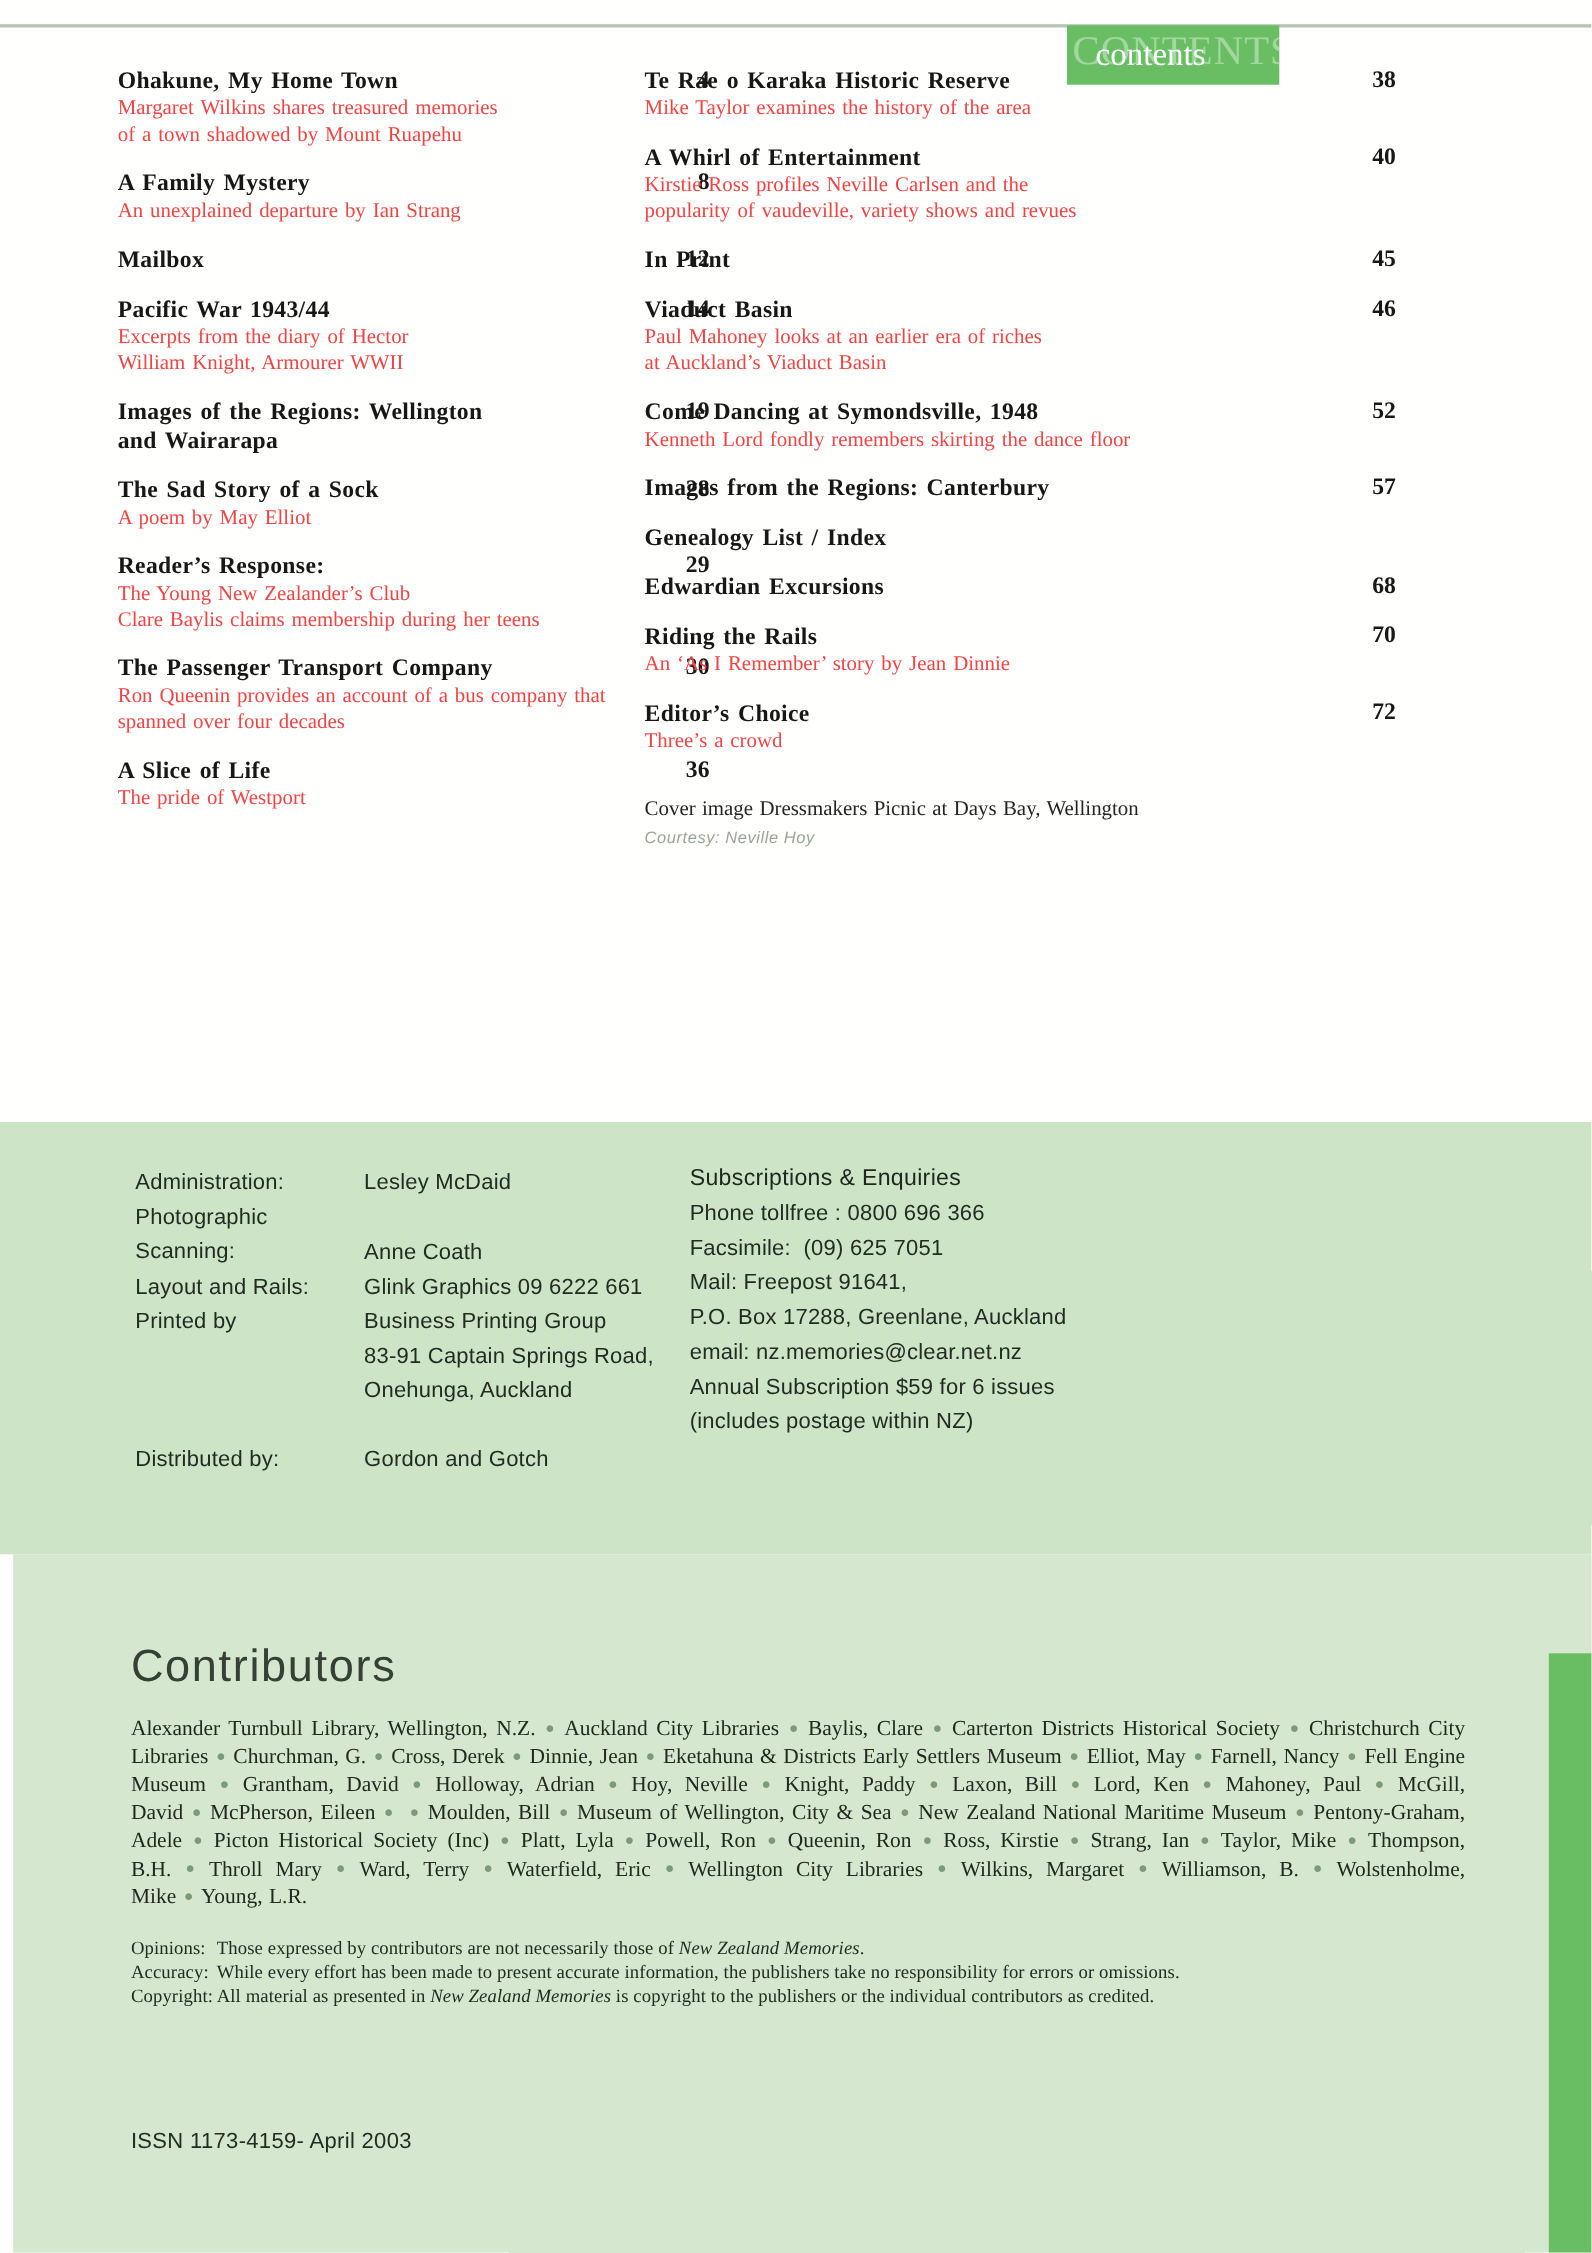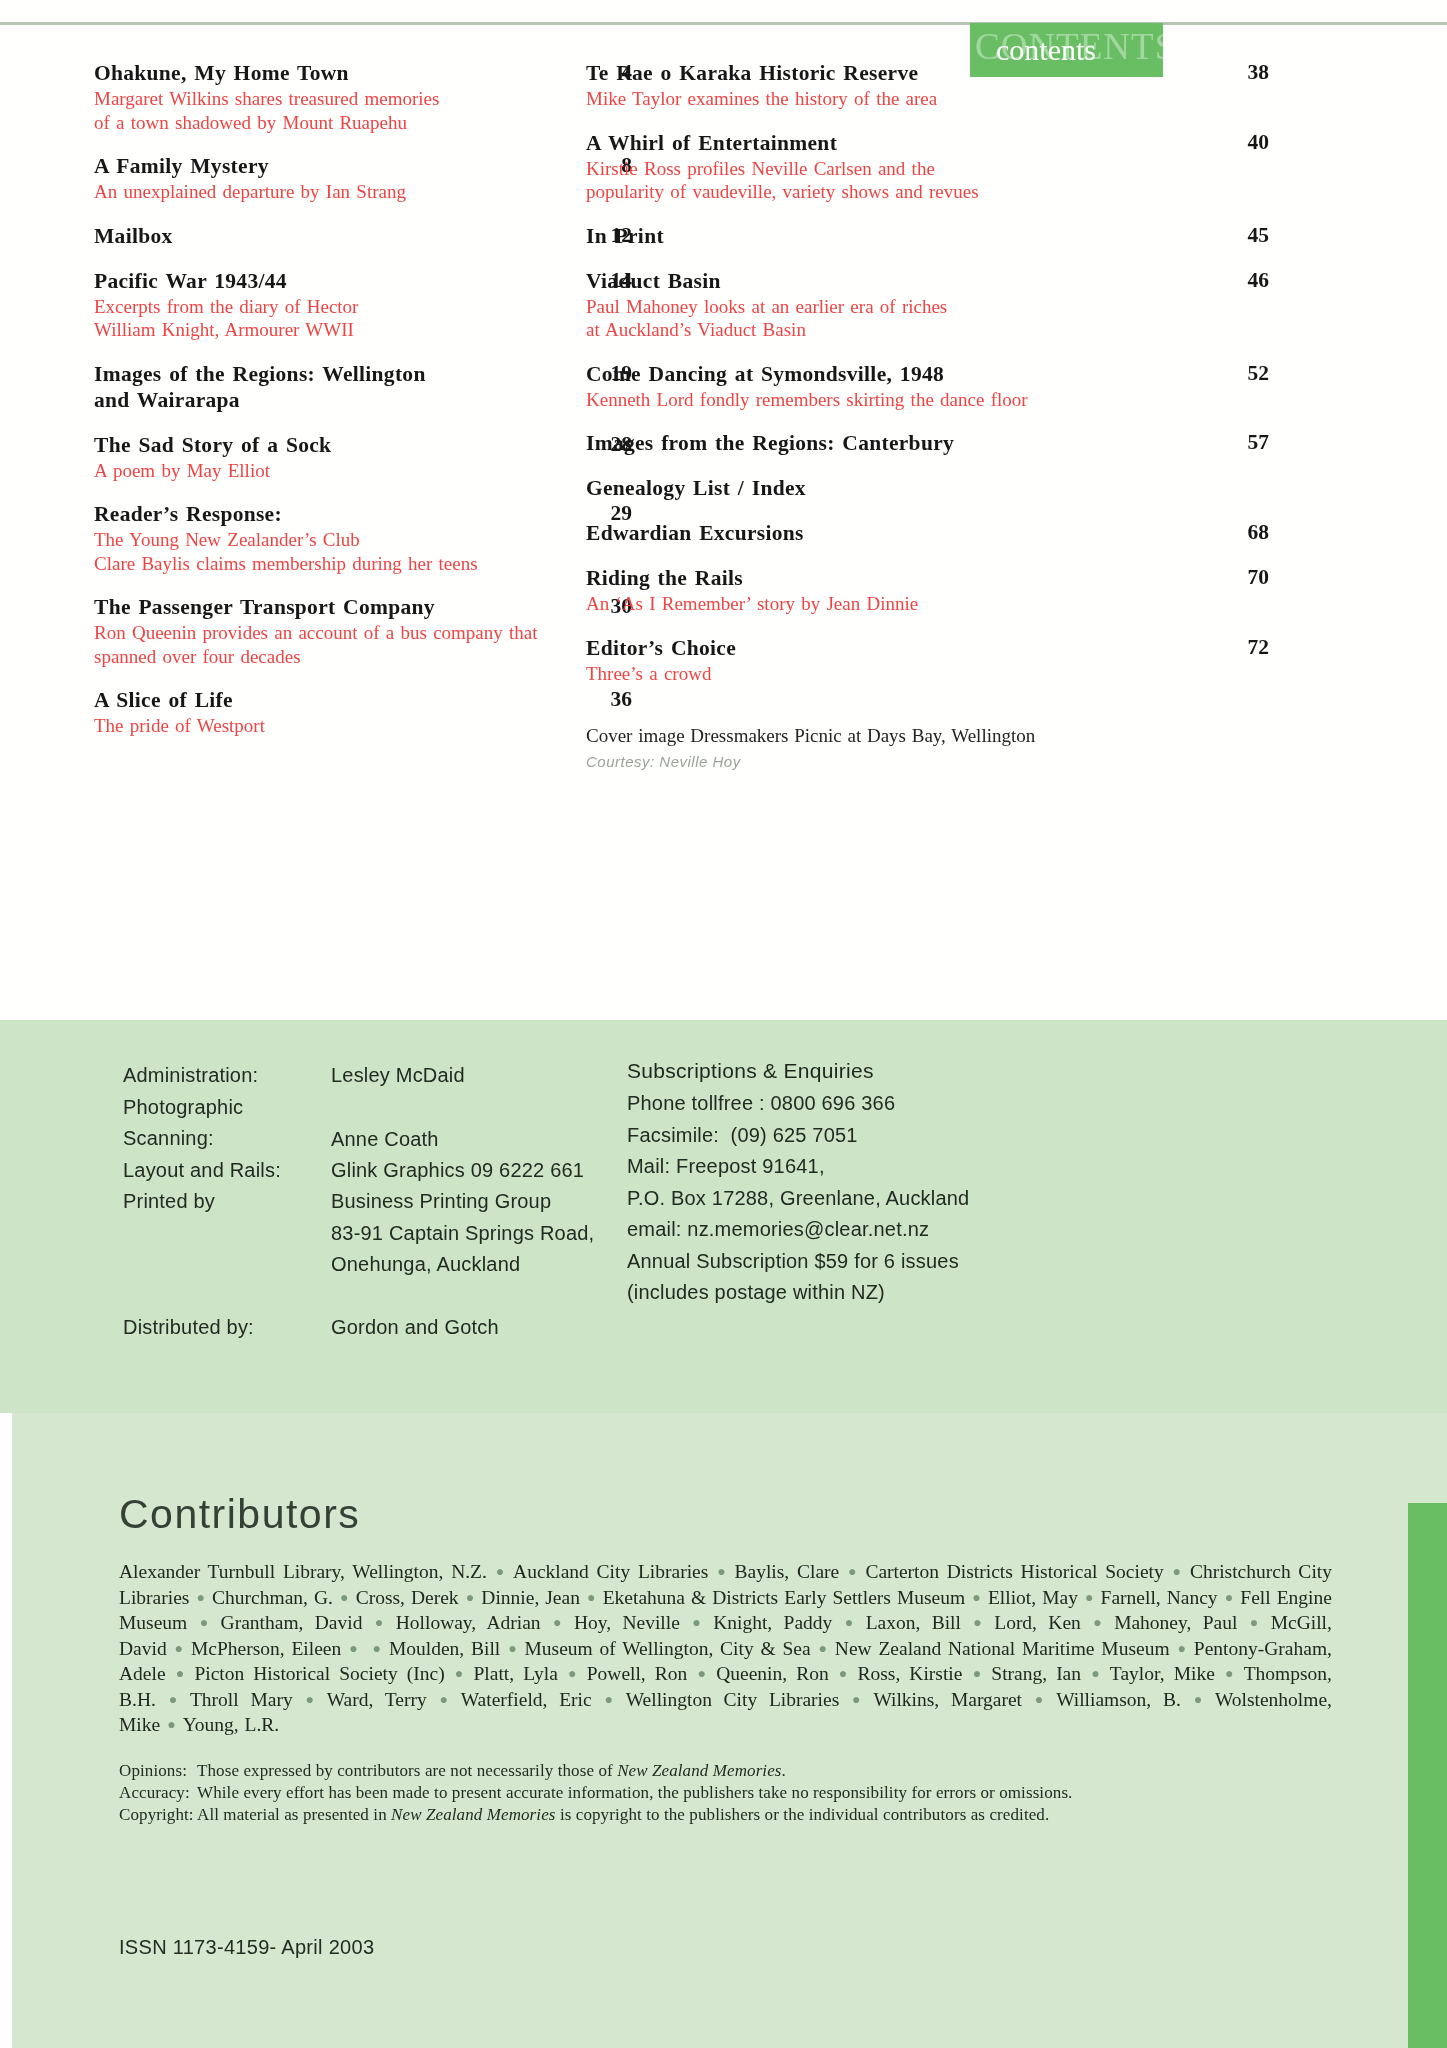--- a/index.html
+++ b/index.html
@@ -9,21 +9,21 @@
   
   .top-rule{position:absolute;left:0;top:22px;width:1447px;height:3px;background:#b7c4b4;}
   .badge{position:absolute;left:970px;top:23px;width:193px;height:54px;background:#69be64;overflow:hidden;}
   .badge-ghost{position:absolute;left:5px;top:2px;font-size:37px;letter-spacing:1px;
                color:rgba(255,255,255,0.38);font-family:"Liberation Serif",serif;white-space:nowrap;}
   .badge-word{position:absolute;left:26px;top:10px;font-size:30px;color:#ffffff;
               font-family:"Liberation Serif",serif;}
 
   
   .toc-col{position:absolute;top:60px;}
-  .toc-col.left{left:94px;width:538px;}
+  .toc-col.left{left:107px;width:538px;}
   .toc-col.right{left:557px;width:683px;margin-left:29px;}
   .toc-entry{position:relative;margin-bottom:19px;}
   .toc-title{font-weight:bold;font-size:21.5px;line-height:26px;letter-spacing:.3px;
              word-spacing:2px;white-space:pre-line;color:#171717;max-width:590px;}
   .toc-page{position:absolute;right:0;top:0;font-weight:bold;font-size:21.5px;color:#171717;}
   .toc-desc{font-size:19px;line-height:23.5px;color:#ef4444;word-spacing:1.5px;
             white-space:pre-line;margin-top:1px;}
   .cover-note{margin-top:40px;font-size:19px;color:#242424;word-spacing:1px;}
   .cover-credit{margin-top:6px;font-family:"Liberation Sans",sans-serif;font-style:italic;
                 font-size:15px;color:#9aa49a;letter-spacing:.5px;}

